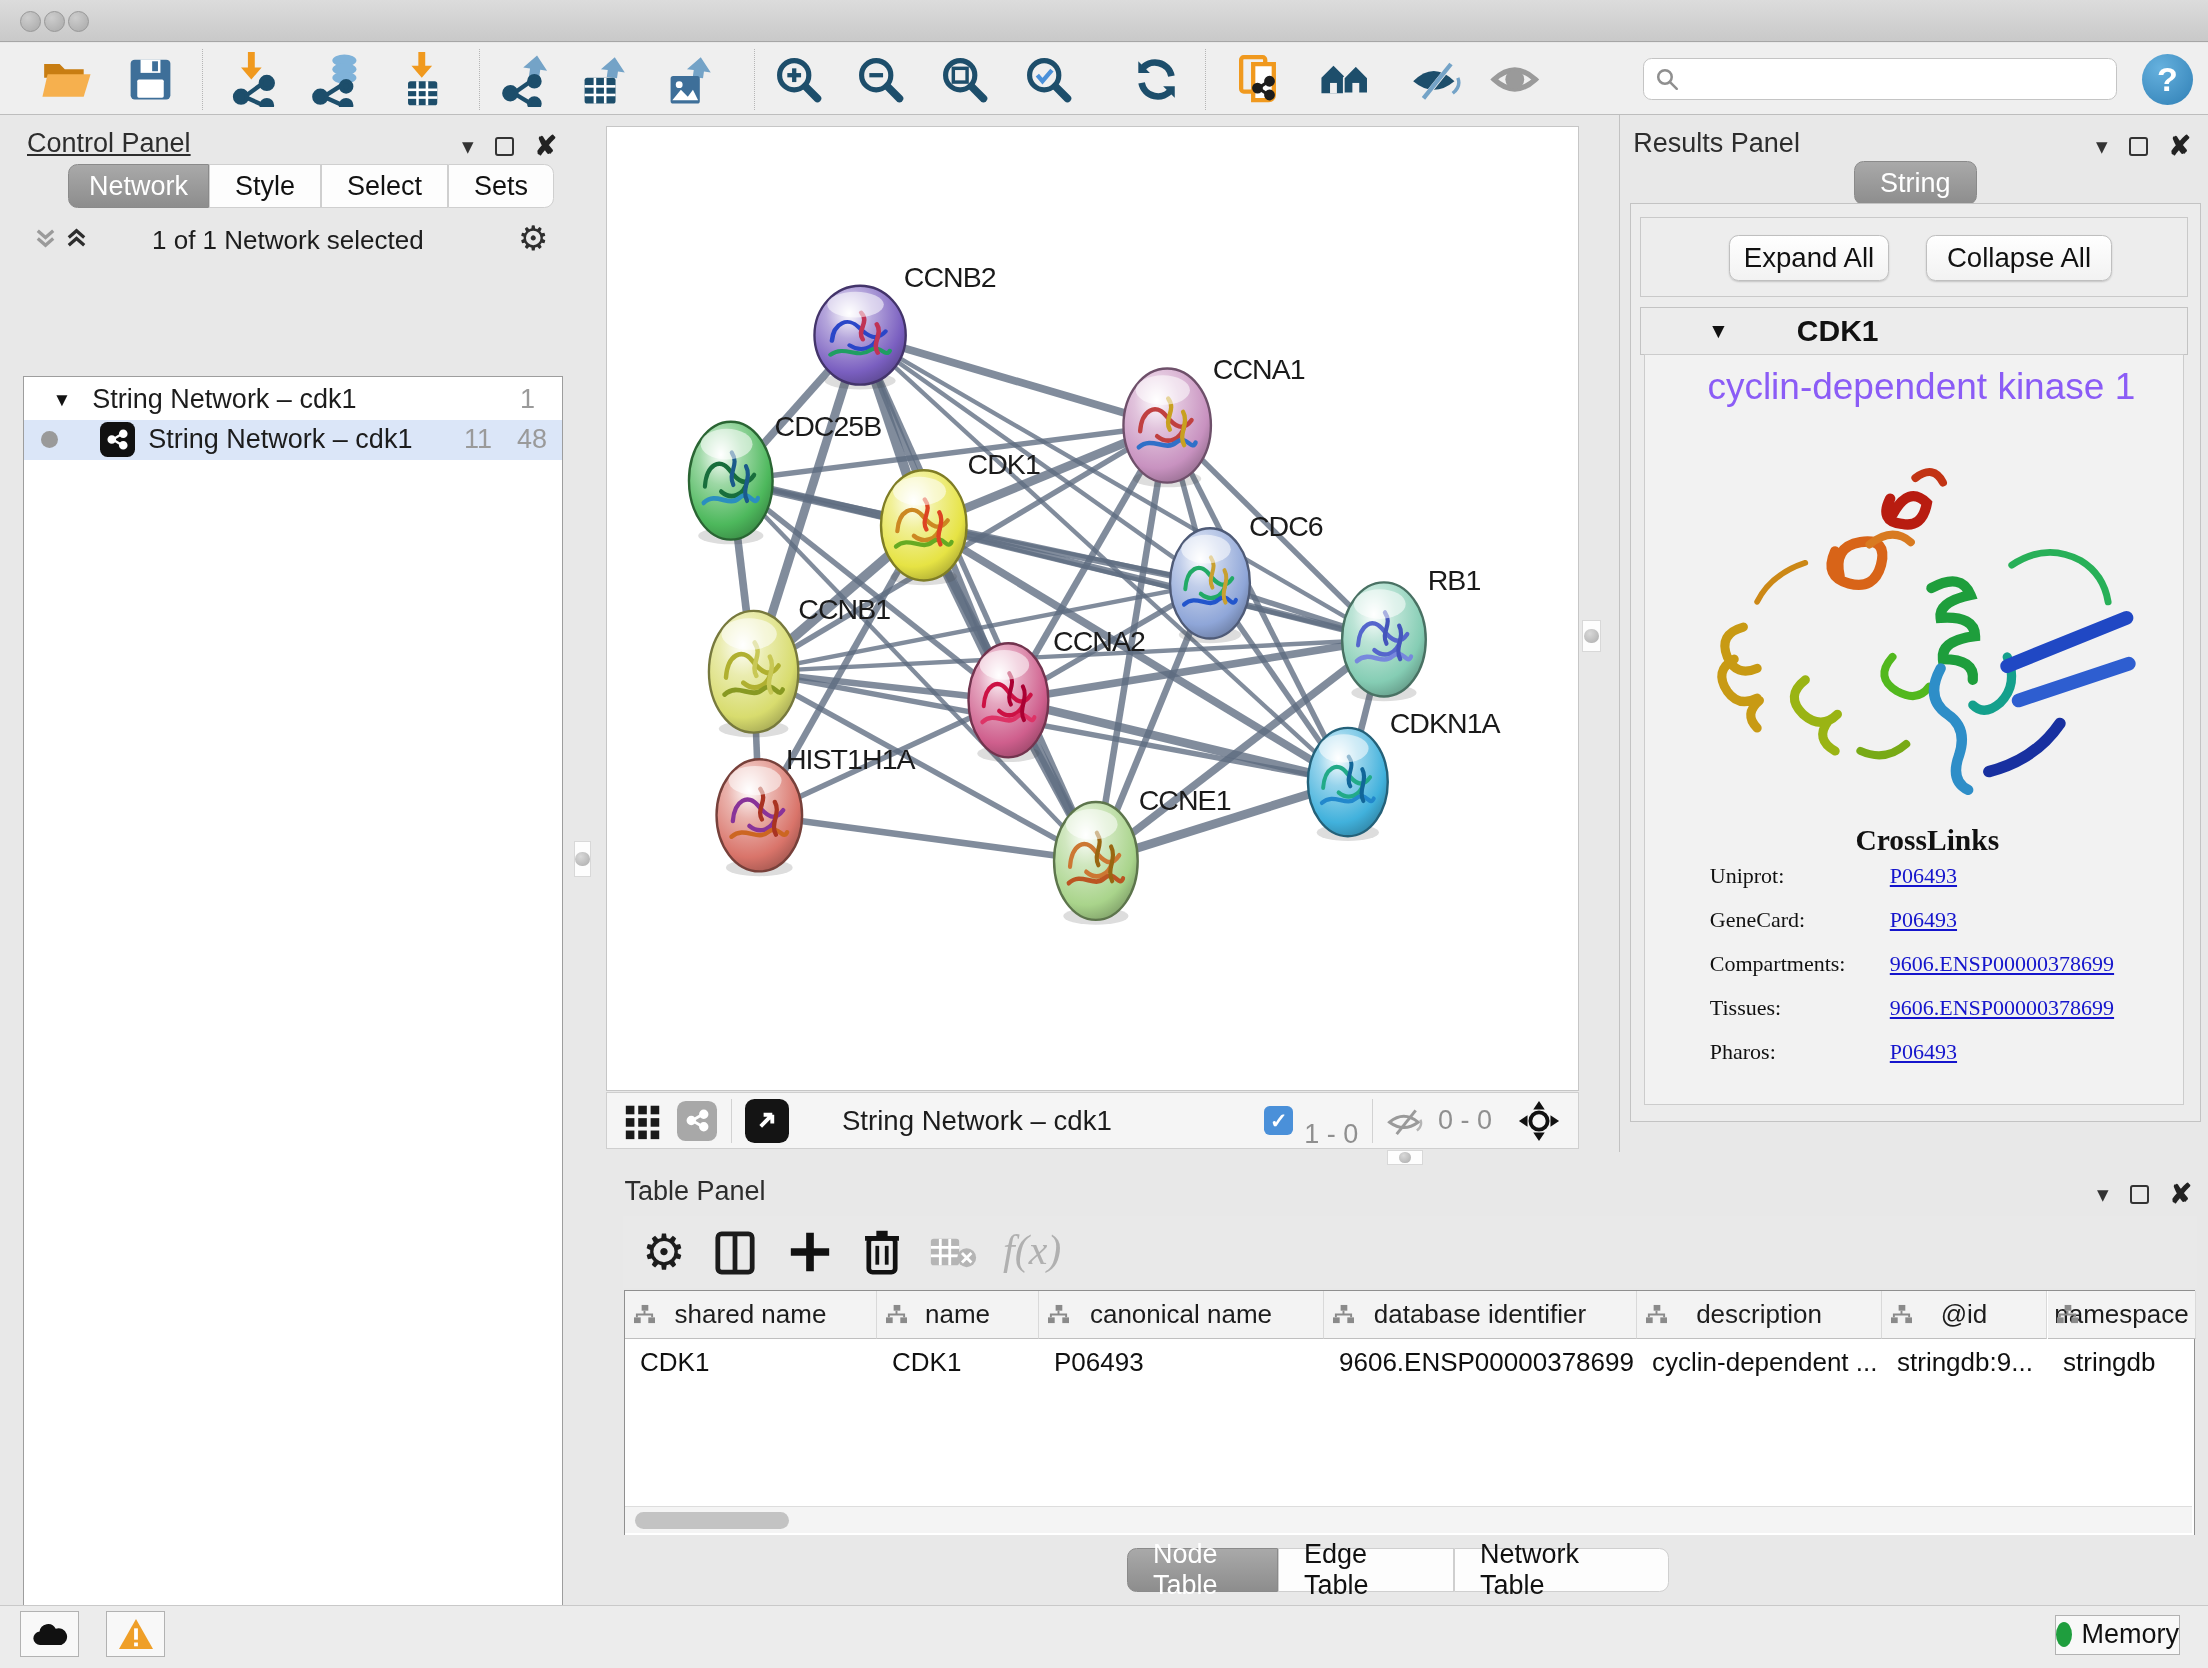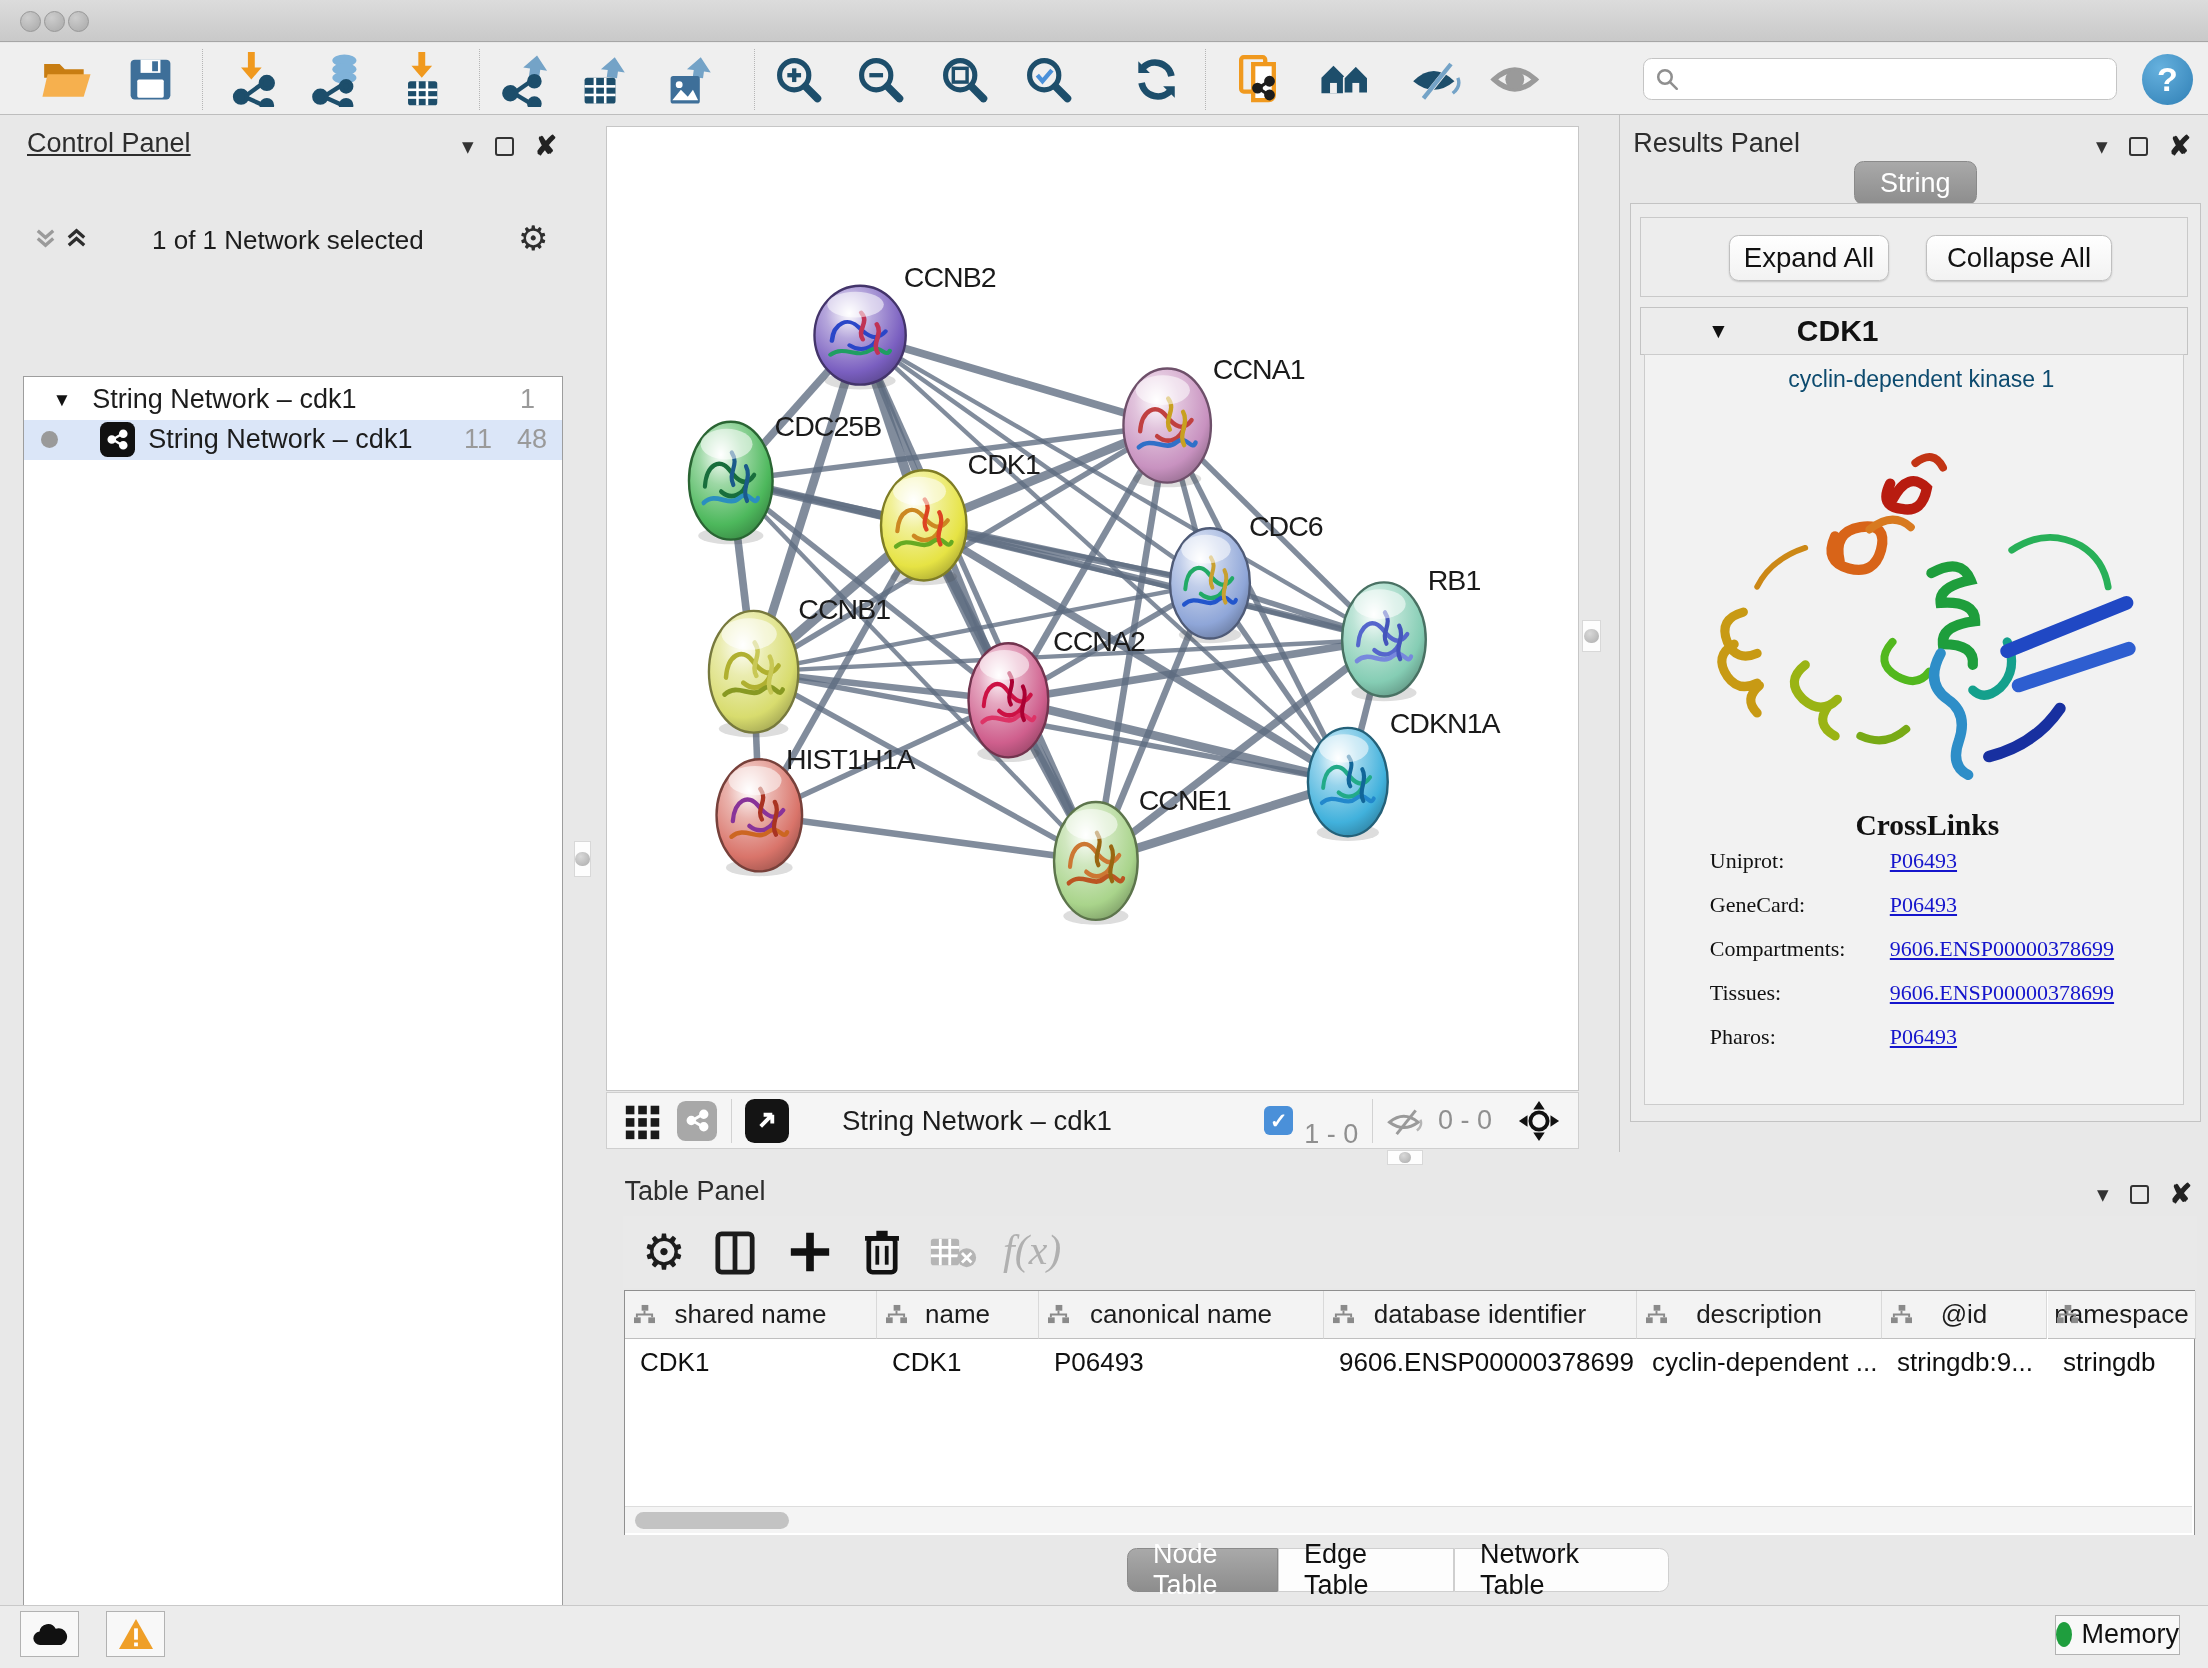--- a/index.html
+++ b/index.html
@@ -278,20 +278,26 @@
 </div>
 
 <div class="abs" style="left:0; top:115px; width:574px; height:1490px;">
   <div class="abs panel-title" style="left:27px; top:13.3px;text-decoration:underline;">Control Panel</div>
   <div class="panel-icons" style="left:462px; top:15px;">
     <span class="pi-caret">▾</span>
     <span class="pi-box"></span>
     <span class="pi-x">✘</span>
   </div>
 
+  <div class="abs" style="left:68px; top:49px; display:flex;">
+    <span class="seg-tab first sel" style="width:141px;">Network</span>
+    <span class="seg-tab">Style</span>
+    <span class="seg-tab">Select</span>
+    <span class="seg-tab last">Sets</span>
+  </div>
 
   <div class="abs" style="left:0; top:102px; width:574px; height:44px;">
     <svg class="abs" style="left:32px; top:7.6px;" width="27" height="27" viewBox="0 0 28 28">
       <g fill="none" stroke="#9a9a9a" stroke-width="3.4">
           <polyline points="6,6 14,13 22,6"></polyline>
           <polyline points="6,14 14,21 22,14"></polyline>
         </g>
     </svg>
     <svg class="abs" style="left:63px; top:7.6px;" width="27" height="27" viewBox="0 0 28 28">
       <g fill="none" stroke="#2e2e2e" stroke-width="3.4">
@@ -677,21 +683,21 @@
       <span class="res-btn" style="left:88px; width:160px;">Expand All</span>
       <span class="res-btn" style="left:285px; width:186px;">Collapse All</span>
     </div>
 
     <div class="res-section-head">
       <span style="margin-left:67px; font-size:21px;">▼</span>
       <span style="margin-left:68px;">CDK1</span>
     </div>
 
     <div class="res-body">
-      <div style="padding:11.4px 0 0 15px; font-size:23px; color:#0c4a6e;">cyclin-dependent kinase 1</div>
+      <div style="padding:11.4px 0 0 15px; font-size:37px; color:#8b5cf6;">cyclin-dependent kinase 1</div>
 
       <svg width="514" height="390" viewBox="0 0 440 340" style="margin:7.6px 0 0 13.3px;">
         <g fill="none" stroke-linecap="round">
           <path d="M196,86 q14,-26 30,-10 q-4,22 -22,18 q-20,-2 -10,-22" stroke="#b81c10" stroke-width="9"></path>
           <path d="M216,54 q16,-12 24,4" stroke="#c23414" stroke-width="7"></path>
           <path d="M150,140 q-6,-26 18,-30 q24,-4 18,20 q-6,22 -28,16 q-22,-6 -12,-28" stroke="#d86418" stroke-width="9"></path>
           <path d="M176,112 q20,-16 36,-2" stroke="#d87a20" stroke-width="7"></path>
           <path d="M120,128 q-30,10 -42,34" stroke="#cc8816" stroke-width="5"></path>
           <path d="M66,184 q-22,6 -14,26 q8,18 26,10 M58,212 q-18,10 -6,28 q10,14 26,6 M80,248 q-14,12 -2,24" stroke="#c89a14" stroke-width="8"></path>
           <path d="M120,230 q-18,14 -2,30 q16,14 30,0 M140,266 q-12,16 6,26" stroke="#9ab414" stroke-width="8"></path>

